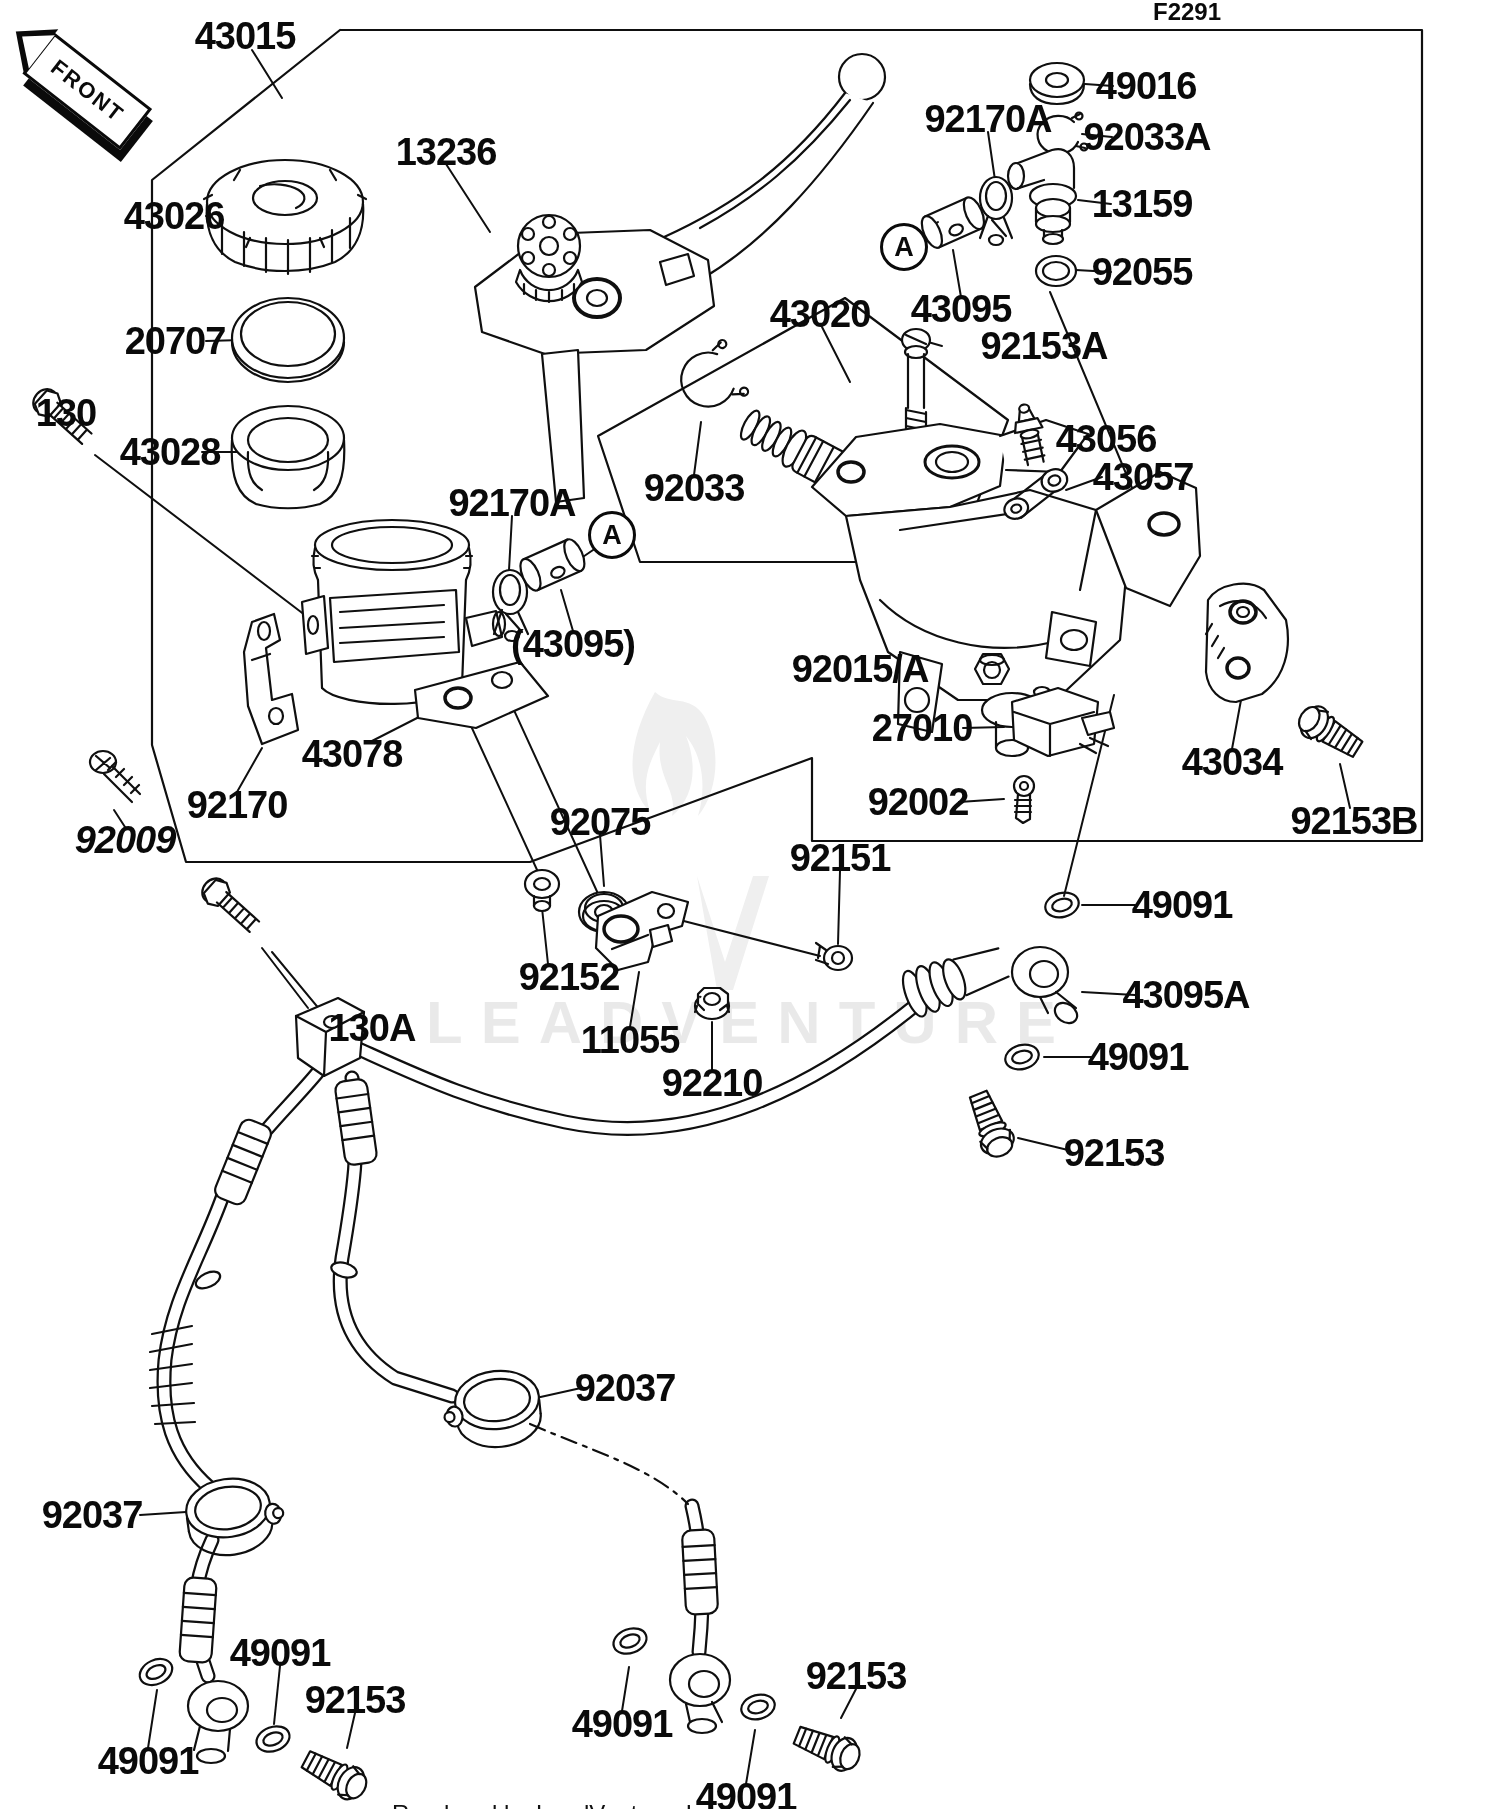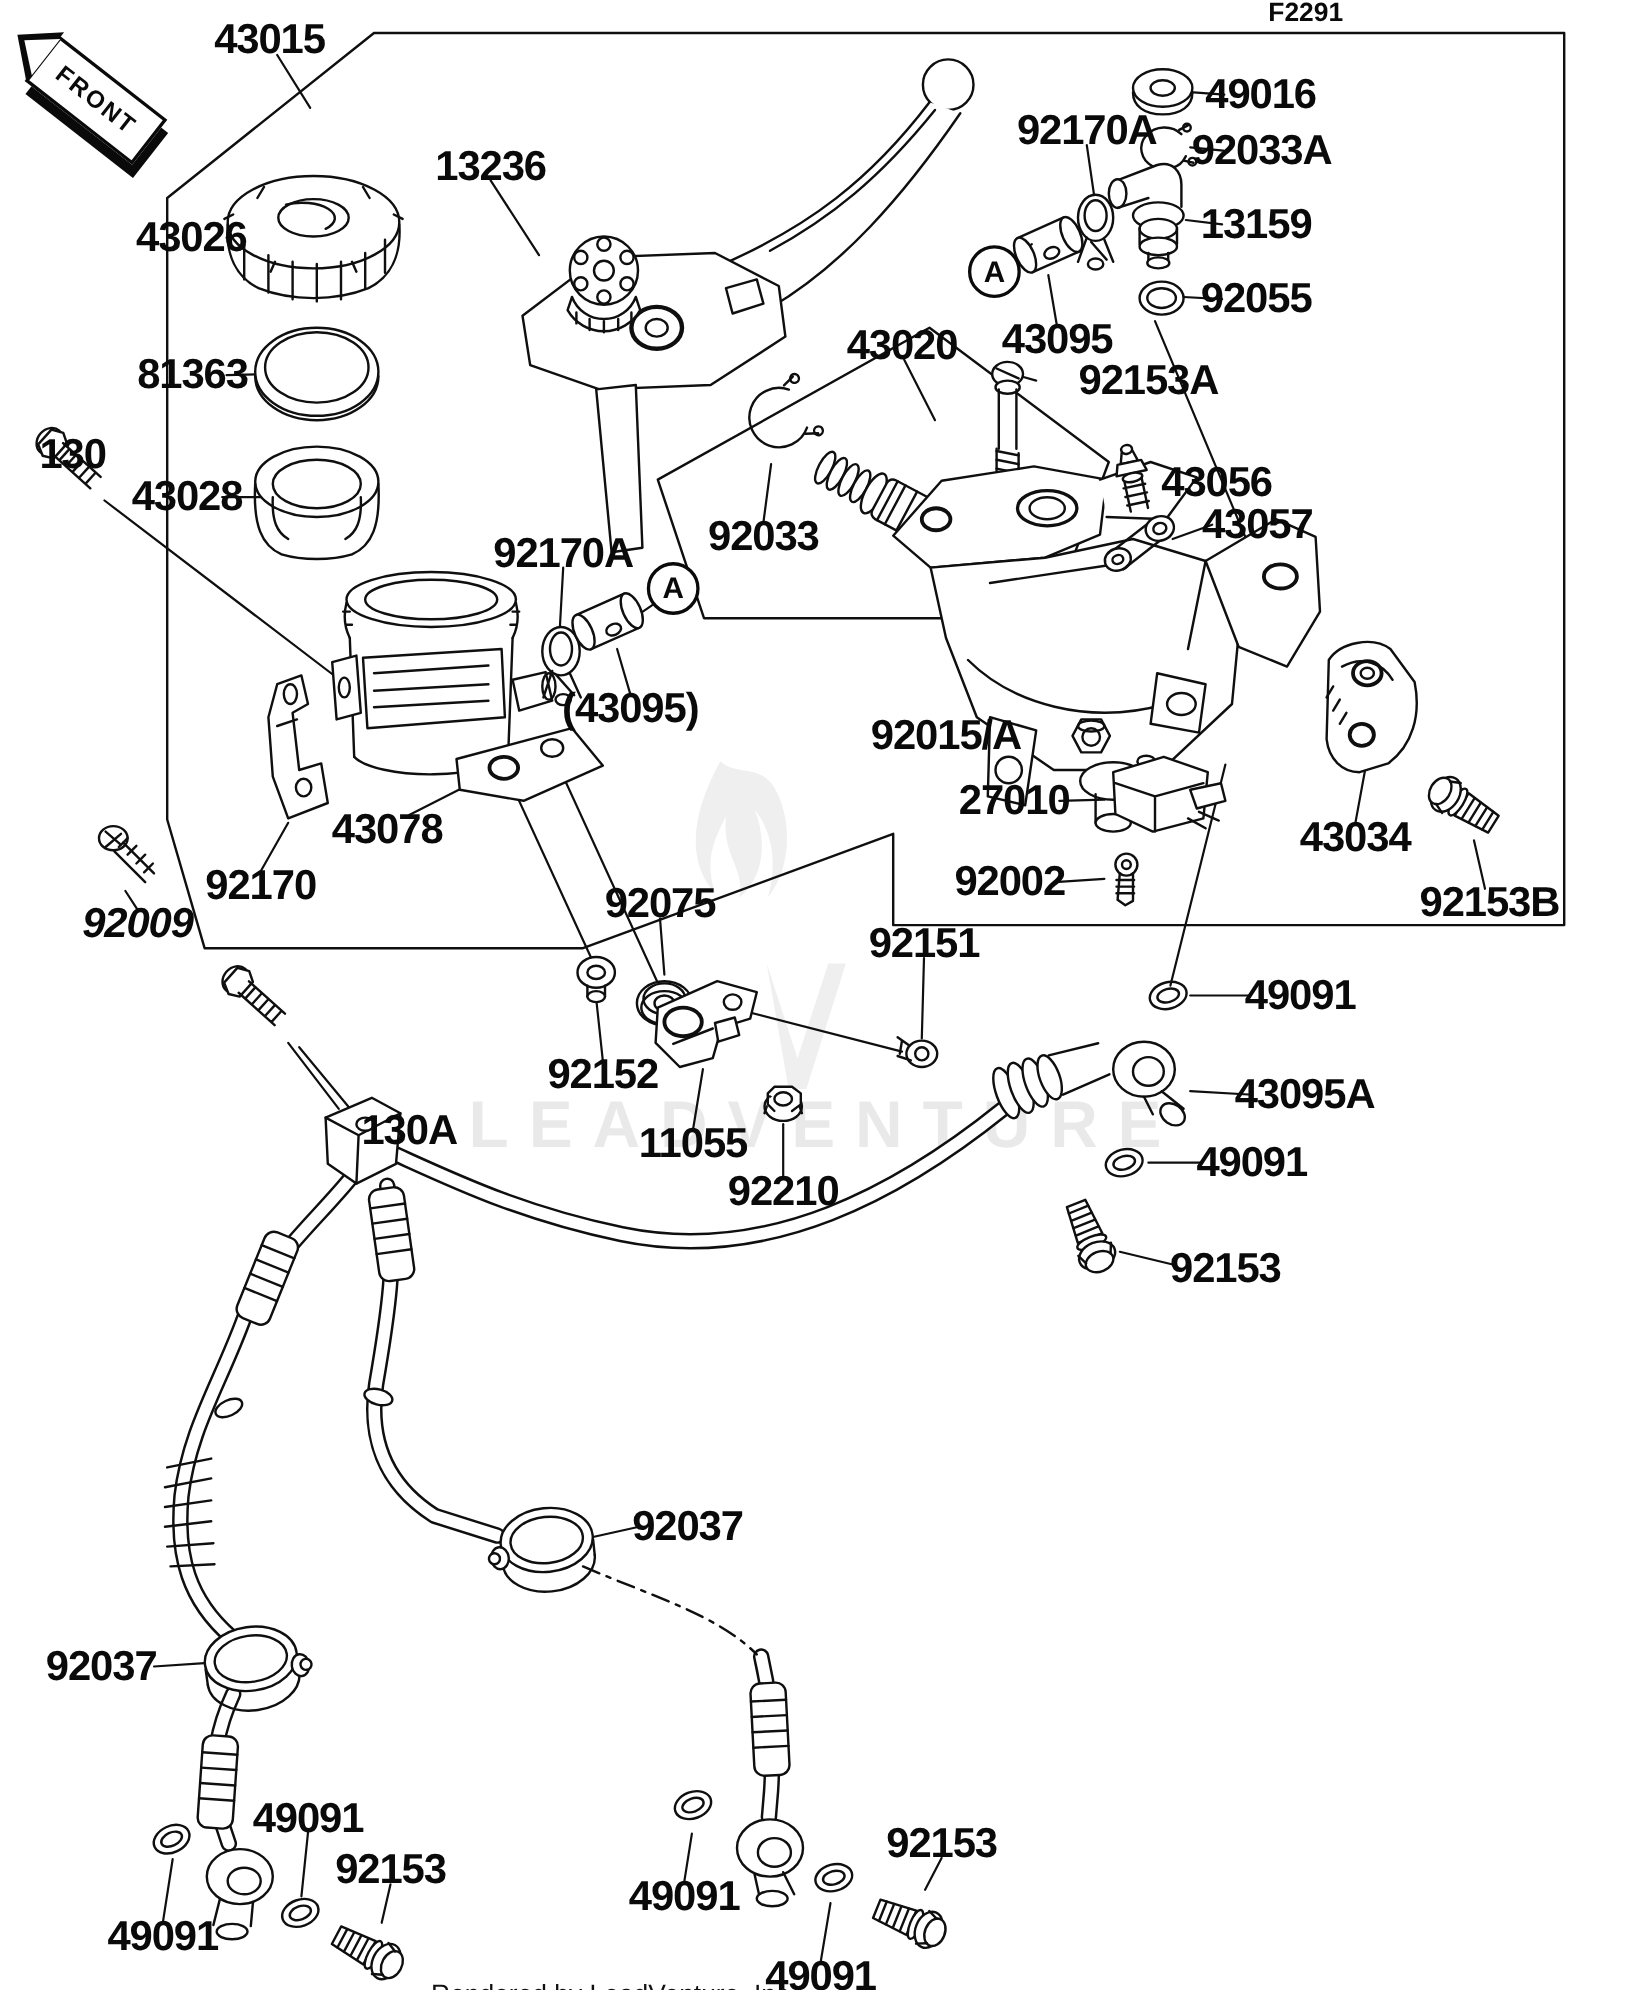--- a/index.html
+++ b/index.html
@@ -491,41 +491,41 @@
       <div class="lbl" style="left: 245px; top: 36px;">43015</div>
       <div class="lbl" style="left: 1146px; top: 86px;">49016</div>
       <div class="lbl" style="left: 988px; top: 119px;">92170A</div>
       <div class="lbl" style="left: 1147px; top: 137px;">92033A</div>
       <div class="lbl" style="left: 446px; top: 152px;">13236</div>
       <div class="lbl" style="left: 1142px; top: 204px;">13159</div>
       <div class="lbl" style="left: 174px; top: 216px;">43026</div>
       <div class="lbl" style="left: 1142px; top: 272px;">92055</div>
       <div class="lbl" style="left: 961px; top: 309px;">43095</div>
       <div class="lbl" style="left: 820px; top: 314px;">43020</div>
-      <div class="lbl" style="left: 175px; top: 341px;">81363</div>
+      <div class="lbl" style="left: 175px; top: 341px;">20707</div>
       <div class="lbl" style="left: 1044px; top: 346px;">92153A</div>
       <div class="lbl" style="left: 66px; top: 413px;">130</div>
       <div class="lbl" style="left: 1106px; top: 439px;">43056</div>
       <div class="lbl" style="left: 170px; top: 452px;">43028</div>
       <div class="lbl" style="left: 1131px; top: 477px; margin-left: 12px;">43057</div>
       <div class="lbl" style="left: 694px; top: 488px;">92033</div>
       <div class="lbl" style="left: 512px; top: 503px;">92170A</div>
       <div class="lbl" style="left: 573px; top: 644px;">(43095)</div>
       <div class="lbl" style="left: 860px; top: 669px;">92015/A</div>
       <div class="lbl" style="left: 922px; top: 728px;">27010</div>
       <div class="lbl" style="left: 352px; top: 754px;">43078</div>
       <div class="lbl" style="left: 1232px; top: 762px;">43034</div>
       <div class="lbl" style="left: 918px; top: 802px;">92002</div>
       <div class="lbl" style="left: 237px; top: 805px;">92170</div>
       <div class="lbl" style="left: 1354px; top: 821px;">92153B</div>
       <div class="lbl" style="left: 600px; top: 822px;">92075</div>
       <div class="lbl" style="left: 125px; top: 840px; font-style: italic;">92009</div>
       <div class="lbl" style="left: 840px; top: 858px;">92151</div>
       <div class="lbl" style="left: 1182px; top: 905px;">49091</div>
-      <div class="lbl" style="left: 548px; top: 977px;">92152</div>
+      <div class="lbl" style="left: 569px; top: 977px;">92152</div>
       <div class="lbl" style="left: 1186px; top: 995px;">43095A</div>
       <div class="lbl" style="left: 372px; top: 1028px;">130A</div>
       <div class="lbl" style="left: 630px; top: 1040px;">11055</div>
       <div class="lbl" style="left: 1138px; top: 1057px;">49091</div>
       <div class="lbl" style="left: 712px; top: 1083px;">92210</div>
       <div class="lbl" style="left: 1114px; top: 1153px;">92153</div>
       <div class="lbl" style="left: 625px; top: 1388px;">92037</div>
       <div class="lbl" style="left: 92px; top: 1515px;">92037</div>
       <div class="lbl" style="left: 280px; top: 1653px;">49091</div>
       <div class="lbl" style="left: 355px; top: 1700px;">92153</div>

